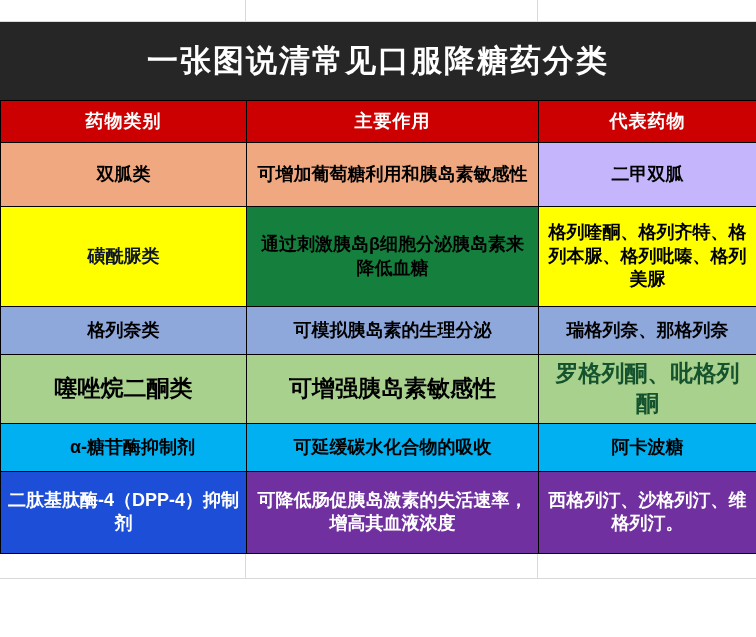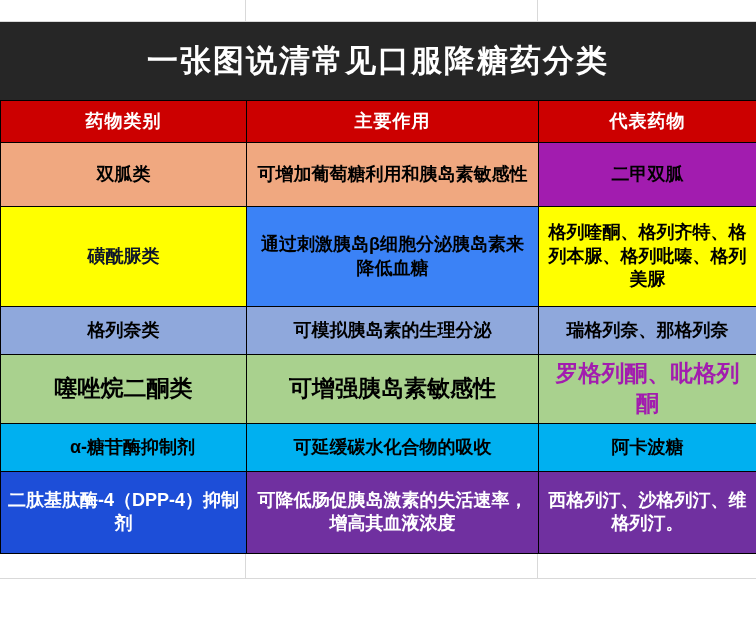--- a/index.html
+++ b/index.html
@@ -169,36 +169,36 @@
       <tr>
         <th style="background: rgb(204, 0, 0); color: rgb(255, 255, 255);">药物类别</th>
         <th style="background: rgb(204, 0, 0); color: rgb(255, 255, 255);">主要作用</th>
         <th style="background: rgb(204, 0, 0); color: rgb(255, 255, 255);">代表药物</th>
       </tr>
     </thead>
     <tbody>
       <tr class="r-biguanide">
         <td style="background: rgb(240, 168, 128); color: rgb(0, 0, 0);">双胍类</td>
         <td style="background: rgb(240, 168, 128); color: rgb(0, 0, 0);">可增加葡萄糖利用和胰岛素敏感性</td>
-        <td style="background: #a21caf; color: rgb(0, 0, 0);">二甲双胍</td>
+        <td style="background: #c4b5fd; color: rgb(0, 0, 0);">二甲双胍</td>
       </tr>
       <tr class="r-sulfonylurea">
         <td style="background: rgb(255, 255, 0); color: #0f172a;">磺酰脲类</td>
-        <td style="background: #3b82f6; color: rgb(0, 0, 0); margin-left: 45px;">通过刺激胰岛β细胞分泌胰岛素来降低血糖</td>
+        <td style="background: #15803d; color: rgb(0, 0, 0); margin-left: 45px;">通过刺激胰岛β细胞分泌胰岛素来降低血糖</td>
         <td style="background: rgb(255, 255, 0); color: rgb(0, 0, 0);">格列喹酮、格列齐特、格列本脲、格列吡嗪、格列美脲</td>
       </tr>
       <tr class="r-glinide">
         <td style="background: rgb(143, 168, 220); color: rgb(0, 0, 0);">格列奈类</td>
         <td style="background: rgb(143, 168, 220); color: rgb(0, 0, 0);">可模拟胰岛素的生理分泌</td>
         <td style="background: rgb(143, 168, 220); color: rgb(0, 0, 0);">瑞格列奈、那格列奈</td>
       </tr>
       <tr class="r-tzd">
         <td style="background: rgb(169, 209, 142); color: rgb(0, 0, 0);">噻唑烷二酮类</td>
         <td style="background: rgb(169, 209, 142); color: rgb(0, 0, 0);">可增强胰岛素敏感性</td>
-        <td style="background: rgb(169, 209, 142); color: #a21caf;">罗格列酮、吡格列酮</td>
+        <td style="background: rgb(169, 209, 142); color: #14532d;">罗格列酮、吡格列酮</td>
       </tr>
       <tr class="r-agi">
         <td style="background: rgb(0, 176, 240); color: rgb(0, 0, 0); padding-left: 24px;">α-糖苷酶抑制剂</td>
         <td style="background: rgb(0, 176, 240); color: rgb(0, 0, 0);">可延缓碳水化合物的吸收</td>
         <td style="background: rgb(0, 176, 240); color: rgb(0, 0, 0);">阿卡波糖</td>
       </tr>
       <tr class="r-dpp4">
         <td style="background: #1d4ed8; color: rgb(255, 255, 255);">二肽基肽酶-4（DPP-4）抑制剂</td>
         <td style="background: rgb(112, 48, 160); color: rgb(255, 255, 255);">可降低肠促胰岛激素的失活速率，增高其血液浓度</td>
         <td style="background: rgb(112, 48, 160); color: rgb(255, 255, 255);">西格列汀、沙格列汀、维格列汀。</td>

